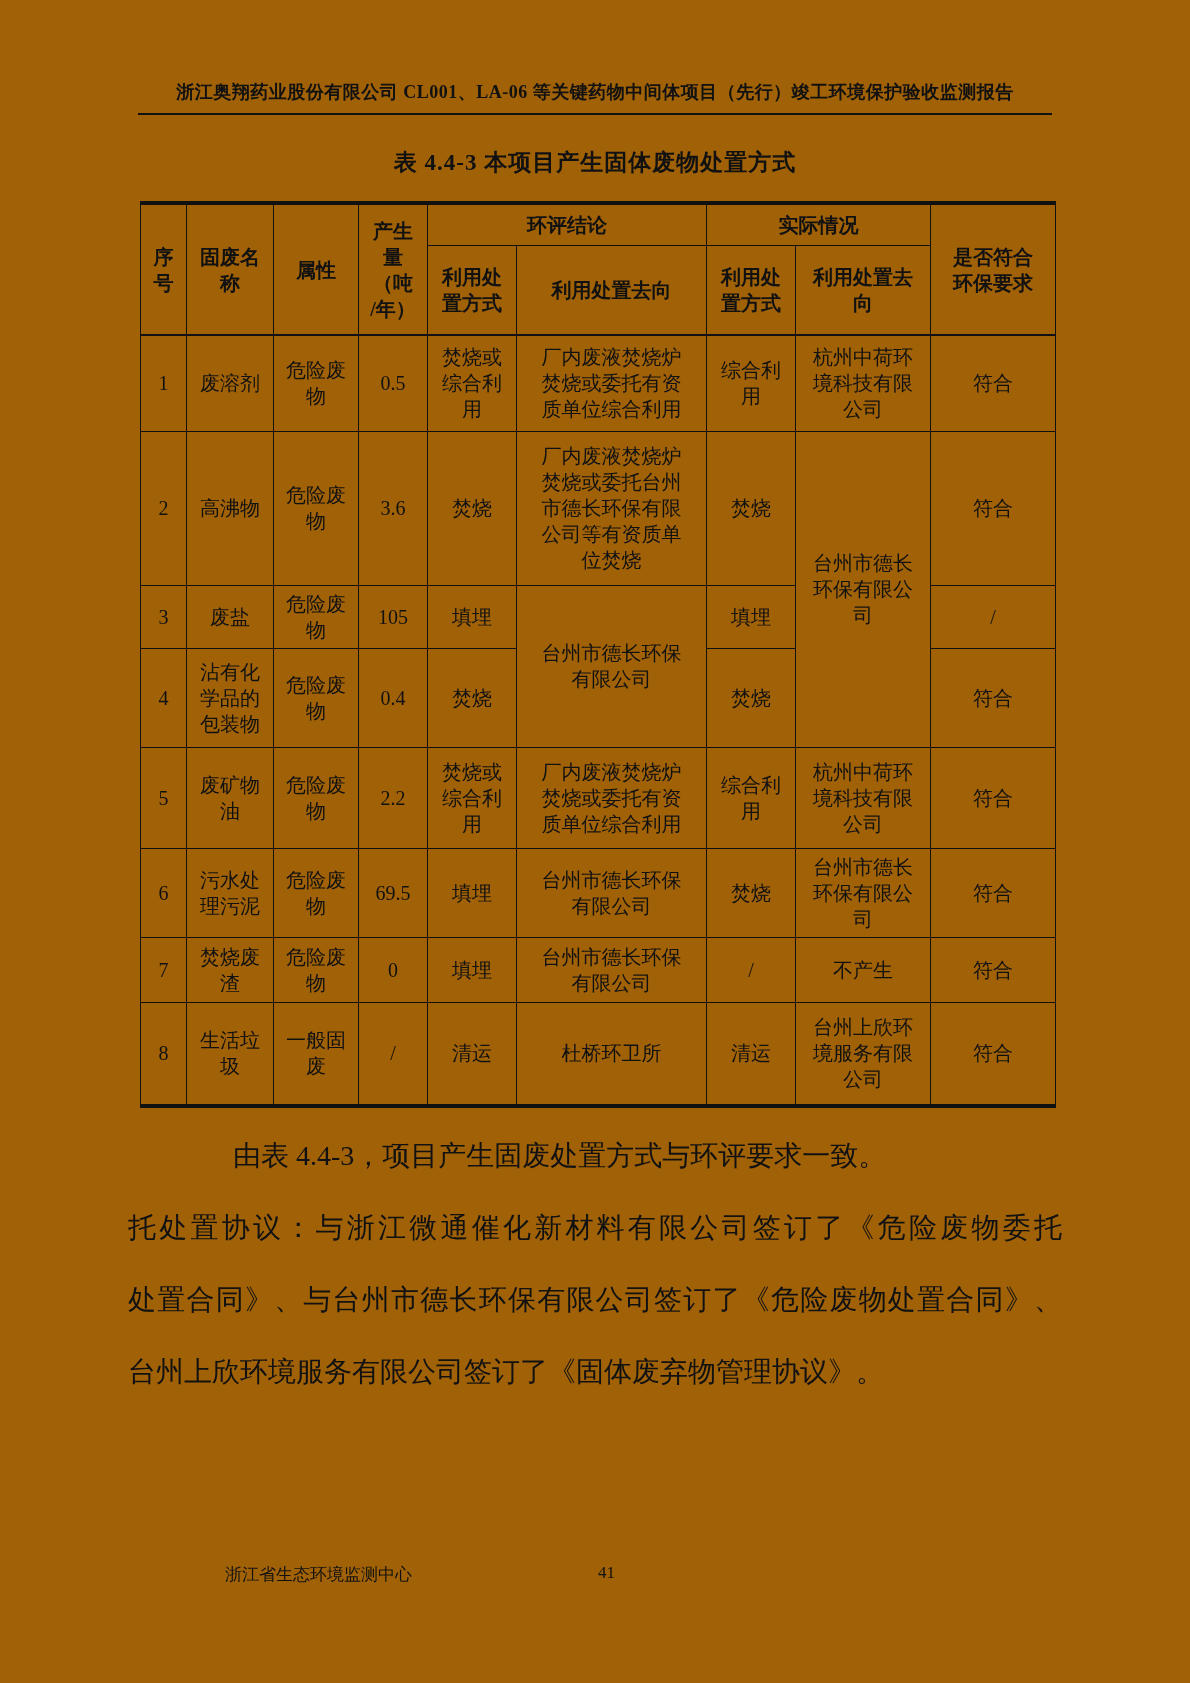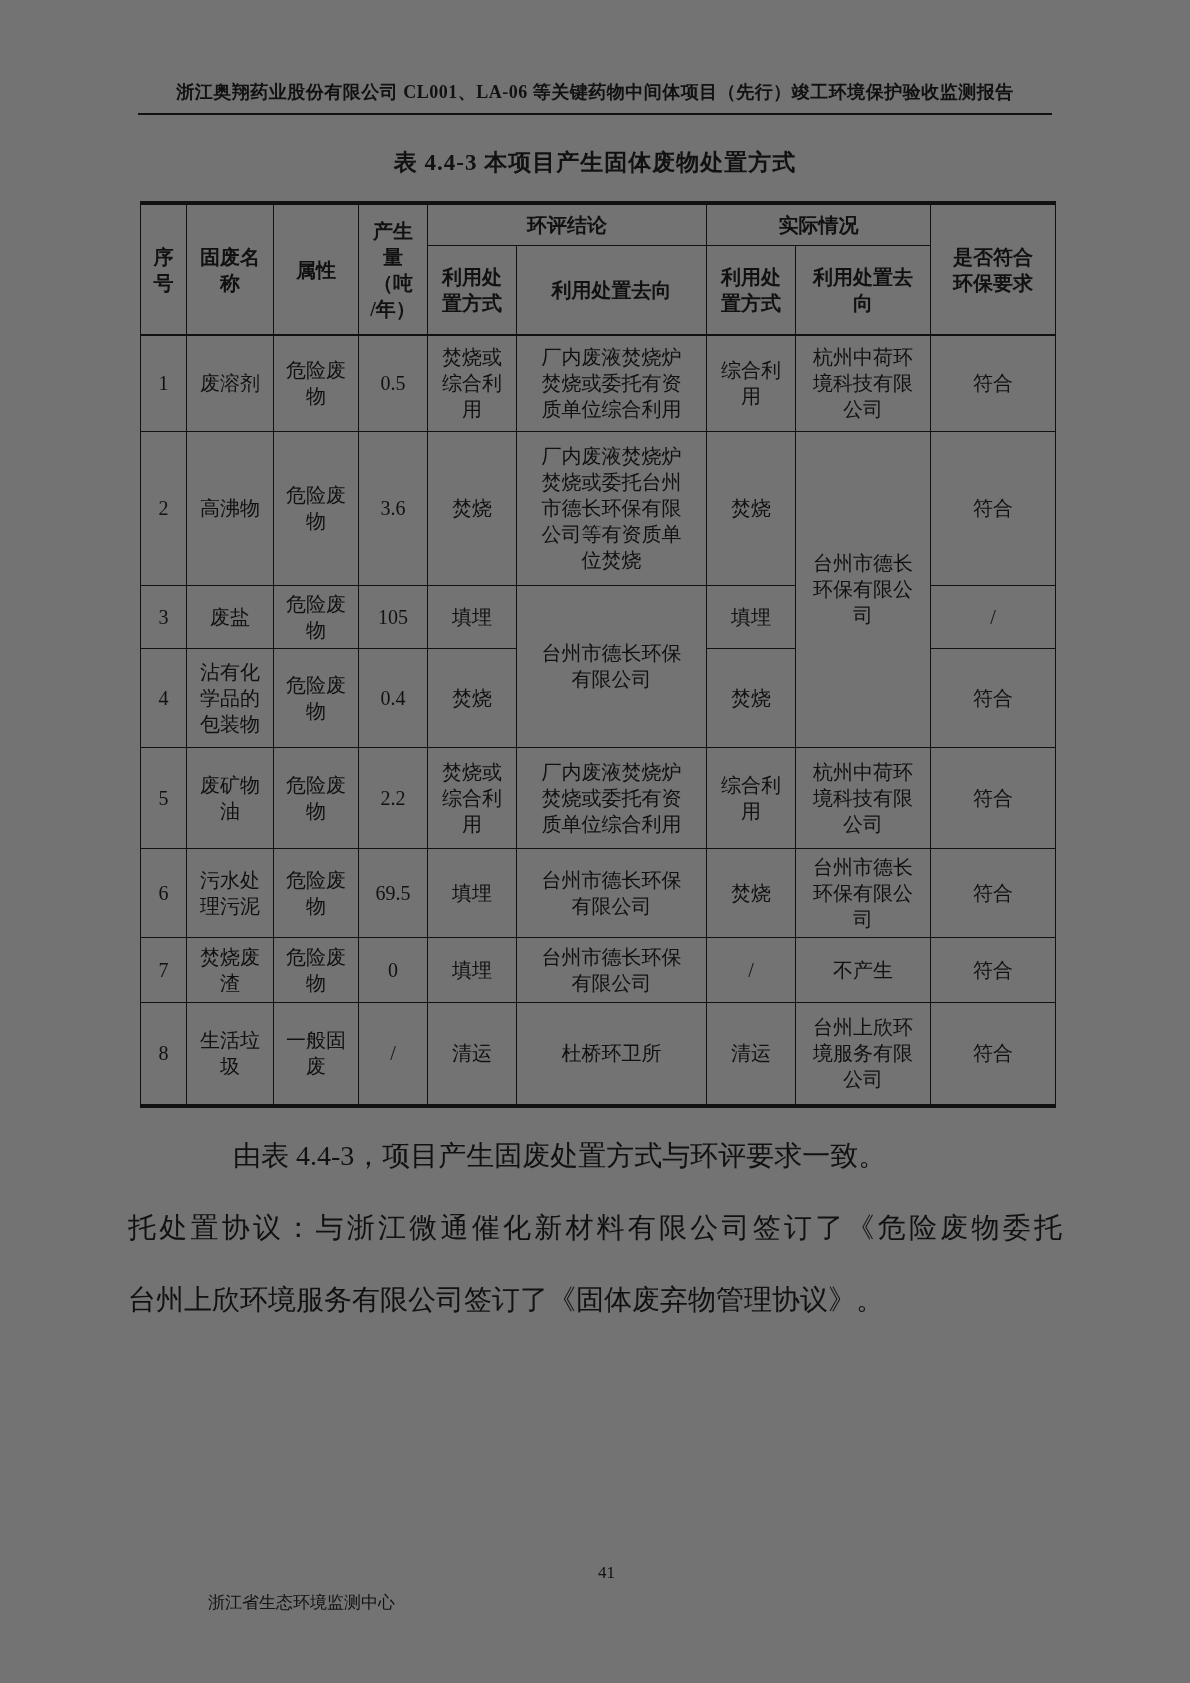--- a/index.html
+++ b/index.html
@@ -1,20 +1,20 @@
 <!DOCTYPE html>
 <html><head>
 <meta charset="utf-8">
 <style>
   html,body { margin:0; padding:0; background:#888; }
   .page {
     position:relative;
     width:1190px; height:1683px;
     margin:0 auto;
-    background:#737373;
+    background:#a16207;
     color:#111;
     font-family:"Liberation Serif","DejaVu Serif",serif;
     overflow:hidden;
   }
   
   .doc-header {
     position:absolute; top:80px; left:138px; width:914px;
     text-align:center;
     font-size:18px; font-weight:bold;
     letter-spacing:0.5px;
@@ -74,21 +74,21 @@
     white-space:normal;
     text-align:justify;
     text-align-last:justify;
   }
   .indent1 { padding-left:105px; }
   .indent2 { padding-left:70px; }
   .footer-wrap {
     position:absolute; top:1563px; left:128px; width:934px; height:30px;
     font-size:17px;
   }
-  .footer-org { position:absolute; left:80px; top:0;margin-top:28px; }
+  .footer-org { position:absolute; left:97px; top:0; }
   .footer-page { position:absolute; left:470px; top:0; }
 </style>
 </head>
 <body>
 
 <div class="page">
 
   <div class="doc-header">浙江奥翔药业股份有限公司 CL001、LA-06 等关键药物中间体项目（先行）竣工环境保护验收监测报告</div>
 
   <div class="table-title">表 4.4-3  本项目产生固体废物处置方式</div>
@@ -263,20 +263,21 @@
 境服务有限
 公司</td>
       <td>符合</td>
     </tr>
   </tbody>
     </table>
 
   <div class="body-text">
     <div class="line indent1">由表 4.4-3，项目产生固废处置方式与环评要求一致。</div>
     <div class="line just">托处置协议：与浙江微通催化新材料有限公司签订了《危险废物委托</div>
+    <div class="line just">处置合同》、与台州市德长环保有限公司签订了《危险废物处置合同》、</div>
     <div class="line">台州上欣环境服务有限公司签订了《固体废弃物管理协议》。</div>
   </div>
 
   <div class="footer-wrap">
     <span class="footer-org">浙江省生态环境监测中心</span>
     <span class="footer-page">41</span>
   </div>
 
 </div>
 

